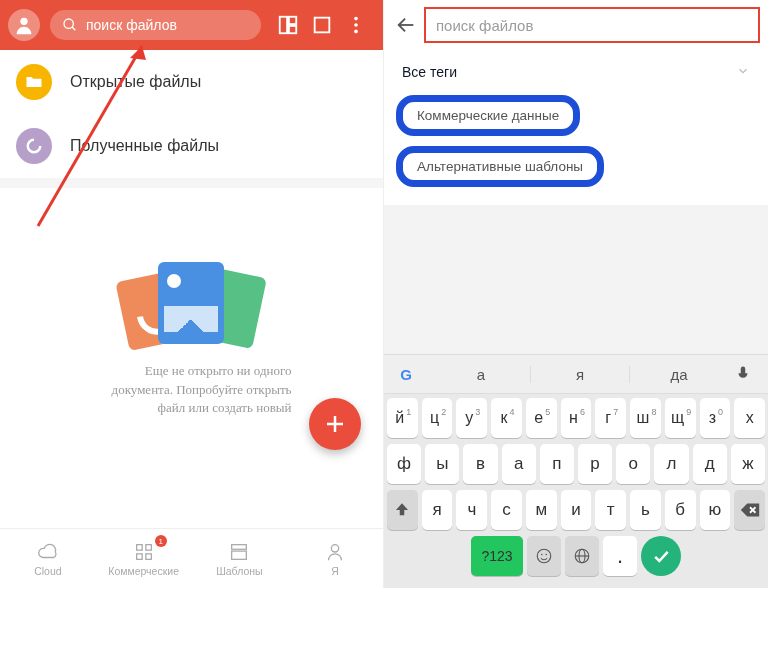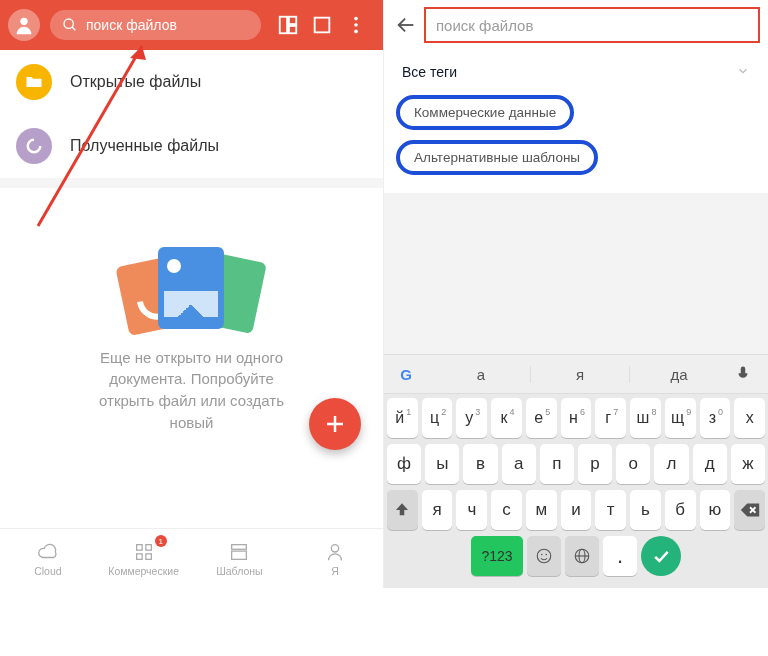--- a/index.html
+++ b/index.html
@@ -35,21 +35,21 @@
 
   .emptyWrap{ flex:1; display:flex; flex-direction:column; align-items:center; justify-content:center; position:relative; padding-bottom:40px;}
   .illus{ position:relative; width:140px; height:92px; margin-bottom:12px;}
   .illus .card{ position:absolute; border-radius:6px; }
   .illus .c1{ width:56px; height:70px; left:0; top:18px; background:#ef8a5b; transform:rotate(-12deg);}
   .illus .c1::after{content:"";position:absolute;left:14px;top:20px;width:28px;height:28px;border:6px solid #fff;border-top-color:transparent;border-right-color:transparent;border-radius:50%;transform:rotate(-40deg);}
   .illus .c2{ width:66px;height:82px;left:36px;top:4px;background:#4a90e2; z-index:2;}
   .illus .c2 .sun{position:absolute;left:9px;top:12px;width:14px;height:14px;border-radius:50%;background:#fff;}
   .illus .c2 .mtn{position:absolute;left:6px;bottom:12px;right:6px;height:26px;background:linear-gradient(135deg,#cfe4f8 50%,transparent 50%),linear-gradient(45deg,transparent 50%,#cfe4f8 50%);}
   .illus .c3{width:56px;height:72px;left:82px;top:14px;background:#57c185;transform:rotate(12deg);}
-  .empty-txt{ font-size:15px; color:#9a9a9a; text-align:center; line-height:1.45; width:200px;}
+  .empty-txt{ font-size:13px; color:#9a9a9a; text-align:right; line-height:1.45; width:200px;font-family:Liberation Serif, serif;}
 
   .fab{ position:absolute; right:22px; bottom:78px; width:52px;height:52px;border-radius:50%;background:#ea4d3c;box-shadow:0 4px 10px rgba(0,0,0,.25);display:flex;align-items:center;justify-content:center;}
   .fab svg{width:24px;height:24px;stroke:#fff;stroke-width:2.5;}
 
   .bnav{ height:60px; border-top:1px solid #eee; display:flex; }
   .bnav .bi{ flex:1; display:flex; flex-direction:column; align-items:center; justify-content:center; font-size:10.5px; color:#aaa; position:relative;}
   .bnav .bi.active{ color:#e94b3b; }
   .bnav .bi svg{width:22px;height:22px;fill:none;stroke:currentColor;stroke-width:1.4;margin-bottom:2px;}
   .bnav .bi.active svg{fill:currentColor;stroke:currentColor;}
   .badge{position:absolute;top:6px;right:26%;width:12px;height:12px;border-radius:50%;background:#e94b3b;color:#fff;font-size:8px;display:flex;align-items:center;justify-content:center;}
@@ -60,21 +60,21 @@
   .annotArrow polygon{fill:#e53b2e;}
 
   
   .r-header{ height:50px; display:flex; align-items:center; padding:0 8px; }
   .r-back{ width:28px; display:flex;align-items:center;justify-content:center;}
   .r-back svg{width:22px;height:22px;stroke:#555;stroke-width:2;fill:none;}
   .r-search{ flex:1; border:2px solid #e54332; height:36px; margin-left:4px; display:flex; align-items:center; padding:0 10px; color:#9c9c9c; font-size:15px; background:#fff; pointer-events:none;}
   .all-tags{ display:flex; align-items:flex-start; justify-content:space-between; padding:14px 18px 6px; color:#0f172a; font-size:14px;}
   .caret svg{width:14px;height:14px;stroke:#bbb;fill:none;stroke-width:2;}
   .chips{ padding:8px 12px 18px; display:flex; flex-wrap:wrap; gap:10px;}
-  .chip{ border:4px solid #1d4ed8; border-radius:18px; padding:6px 14px; font-size:13.5px; color:#555; }
+  .chip{ border:7px solid #1d4ed8; border-radius:18px; padding:6px 14px; font-size:13.5px; color:#555; }
   .midspace{ flex:1; background:#f3f3f3; }
 
   .sugbar{ height:40px; background:#efefef; display:flex; align-items:center; padding:0 10px; border-top:1px solid #ddd;border-bottom:1px solid #ddd;}
   .gicon{width:24px;height:24px;border-radius:50%;display:flex;align-items:center;justify-content:center;font-weight:700;font-size:15px;margin-right:14px;}
   .gicon span:nth-child(1){color:#4285F4;} .gicon span:nth-child(2){color:#EA4335;}
   .sug{ flex:1; text-align:center; font-size:15px; color:#555;}
   .sug+.sug{border-left:1px solid #ddd;}
   .mic{width:30px;display:flex;align-items:center;justify-content:center;}
   .mic svg{width:18px;height:18px;fill:#555;}
 

